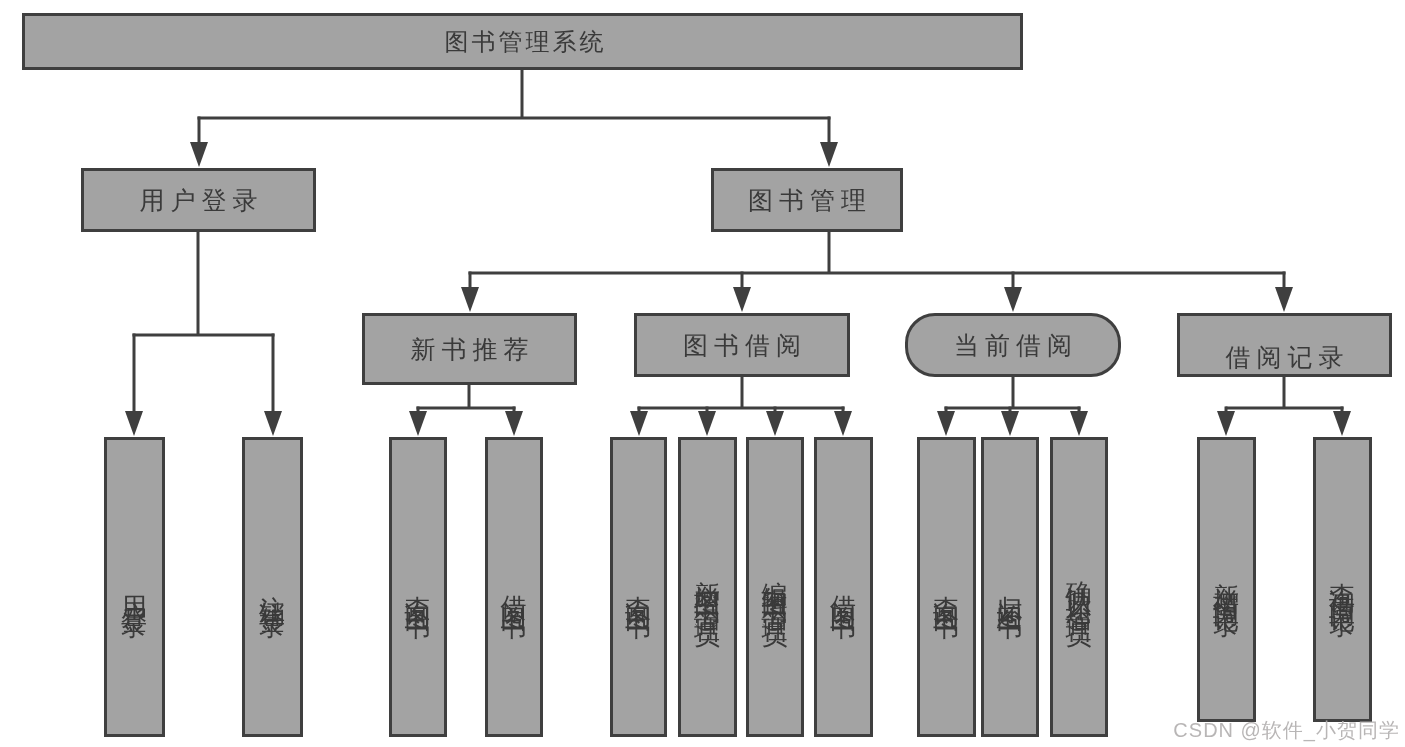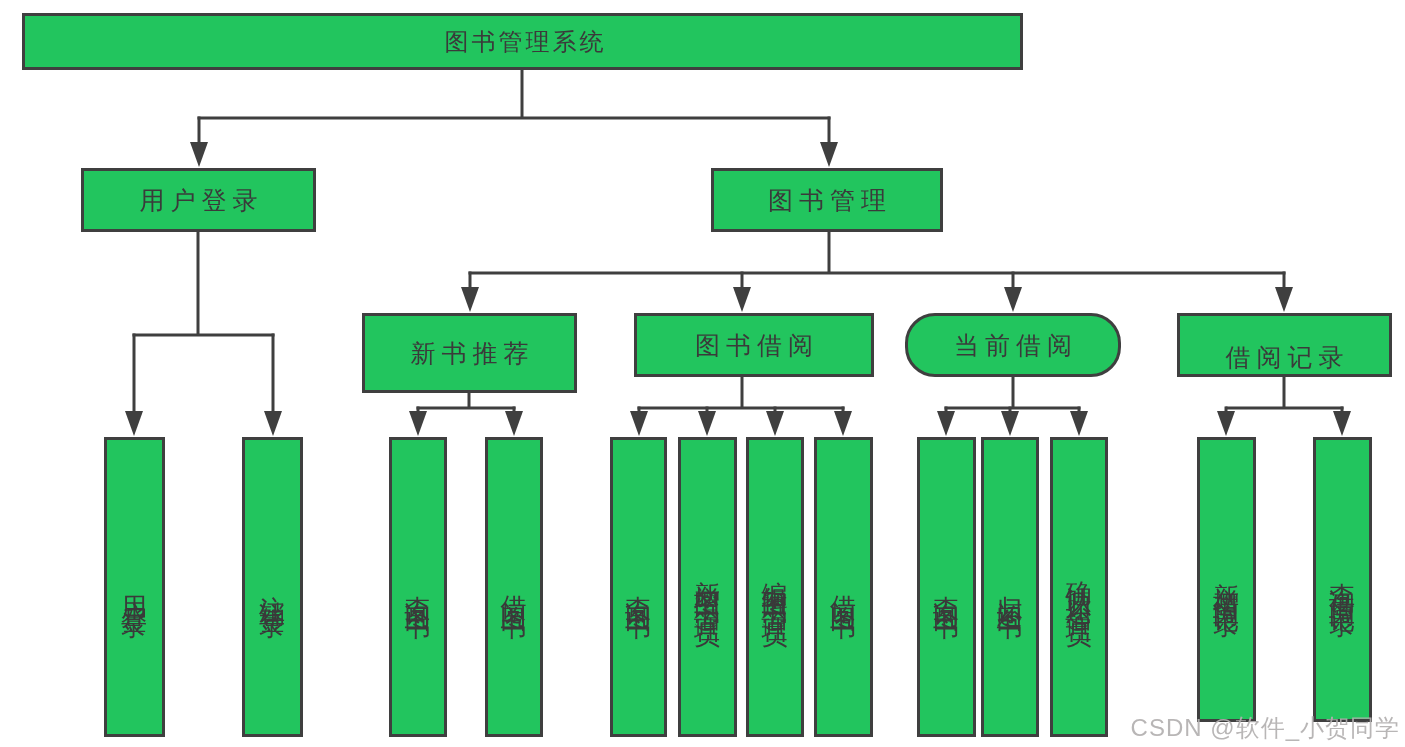--- a/index.html
+++ b/index.html
@@ -8,21 +8,21 @@
     width: 1405px;
     height: 747px;
     background: #ffffff;
     font-family: "Liberation Sans", sans-serif;
     overflow: hidden;
   }
   .connectors { position: absolute; left: 0; top: 0; z-index: 1; }
   .node, .leaf {
     position: absolute;
     box-sizing: border-box;
-    background: #22c55e;
+    background: #a3a3a3;
     border: 3px solid #3f3f3f;
     display: flex;
     align-items: center;
     justify-content: center;
     z-index: 2;
     color: #3a3a3a;
   }
   .node { font-size: 25px; letter-spacing: 6px; white-space: nowrap; }
   .node .lbl { transform: translateX(3px); } 
   .root-box { font-size: 24px; letter-spacing: 3px; }
@@ -32,21 +32,21 @@
     font-size: 26px;
     letter-spacing: 6px;
     line-height: 1.08;
     color: #3a3a3a;
   }
   .watermark {
     position: absolute;
     right: 5px;
     bottom: 3px;
     z-index: 6;
-    font-size: 24px;
+    font-size: 20px;
     letter-spacing: 1px;
     color: #b3b0b0;
     opacity: 0.92;
     white-space: nowrap;
   }
 </style>
 </head>
 <body>
 
 <div id="stage">
@@ -121,28 +121,28 @@
     </g>
   </svg>
 
   <div class="node root-box" style="left:22px; top:13px; width:1001px; height:57px;">
     <span class="lbl">图书管理系统</span>
   </div>
 
   <div class="node" style="left:81px; top:168px; width:235px; height:64px;">
     <span class="lbl">用户登录</span>
   </div>
-  <div class="node" style="left:711px; top:168px; width:232px; height:64px;">
+  <div class="node" style="left:711px; top:168px; width:192px; height:64px;">
     <span class="lbl">图书管理</span>
   </div>
 
-  <div class="node" style="left:362px; top:313px; width:215px; height:80px;">
+  <div class="node" style="left:362px; top:313px; width:215px; height:72px;">
     <span class="lbl">新书推荐</span>
   </div>
-  <div class="node" style="left:634px; top:313px; width:240px; height:64px;">
+  <div class="node" style="left:634px; top:313px; width:216px; height:64px;">
     <span class="lbl">图书借阅</span>
   </div>
   <div class="node" style="left:905px; top:313px; width:216px; height:64px;border-radius:30px;">
     <span class="lbl">当前借阅</span>
   </div>
   <div class="node" style="left:1177px; top:313px; width:215px; height:64px;align-items:flex-end;">
     <span class="lbl">借阅记录</span>
   </div>
 
   <div class="leaf" style="left:104px; top:437px; width:61px; height:300px;">

